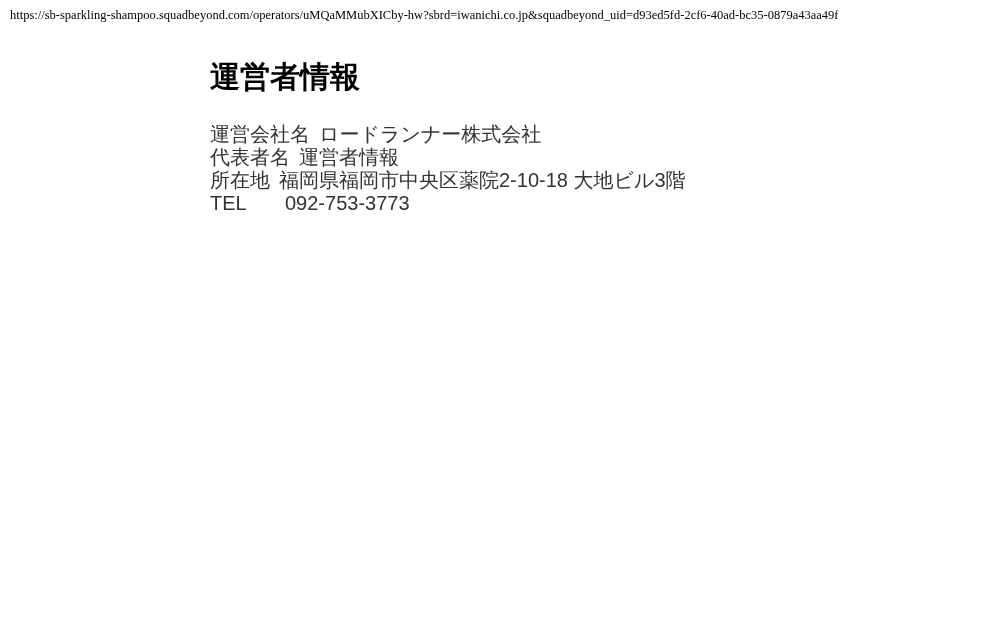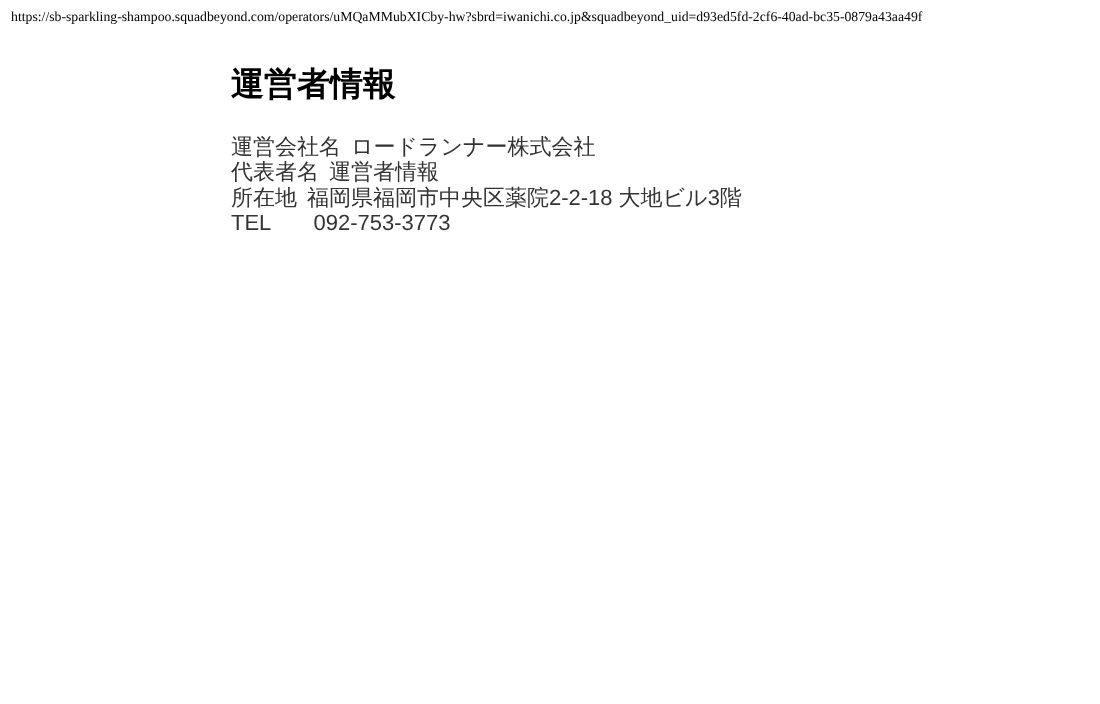--- a/index.html
+++ b/index.html
@@ -61,19 +61,19 @@
 <div class="content">
 
   <h1 class="page-title">運営者情報</h1>
 
   <div class="info">
 
     <div class="info-row"><span class="label">運営会社名</span><span class="value">ロードランナー株式会社</span></div>
 
     <div class="info-row"><span class="label">代表者名</span><span class="value">運営者情報</span></div>
 
-    <div class="info-row"><span class="label">所在地</span><span class="value">福岡県福岡市中央区薬院2-2-18 大地ビル3階</span></div>
+    <div class="info-row"><span class="label">所在地</span><span class="value">福岡県福岡市中央区薬院2-10-18 大地ビル3階</span></div>
 
 
     <div class="info-row"><span class="label">TEL</span><span class="value">092-753-3773</span></div>
 
   </div>
 </div>
 
 </body></html>

